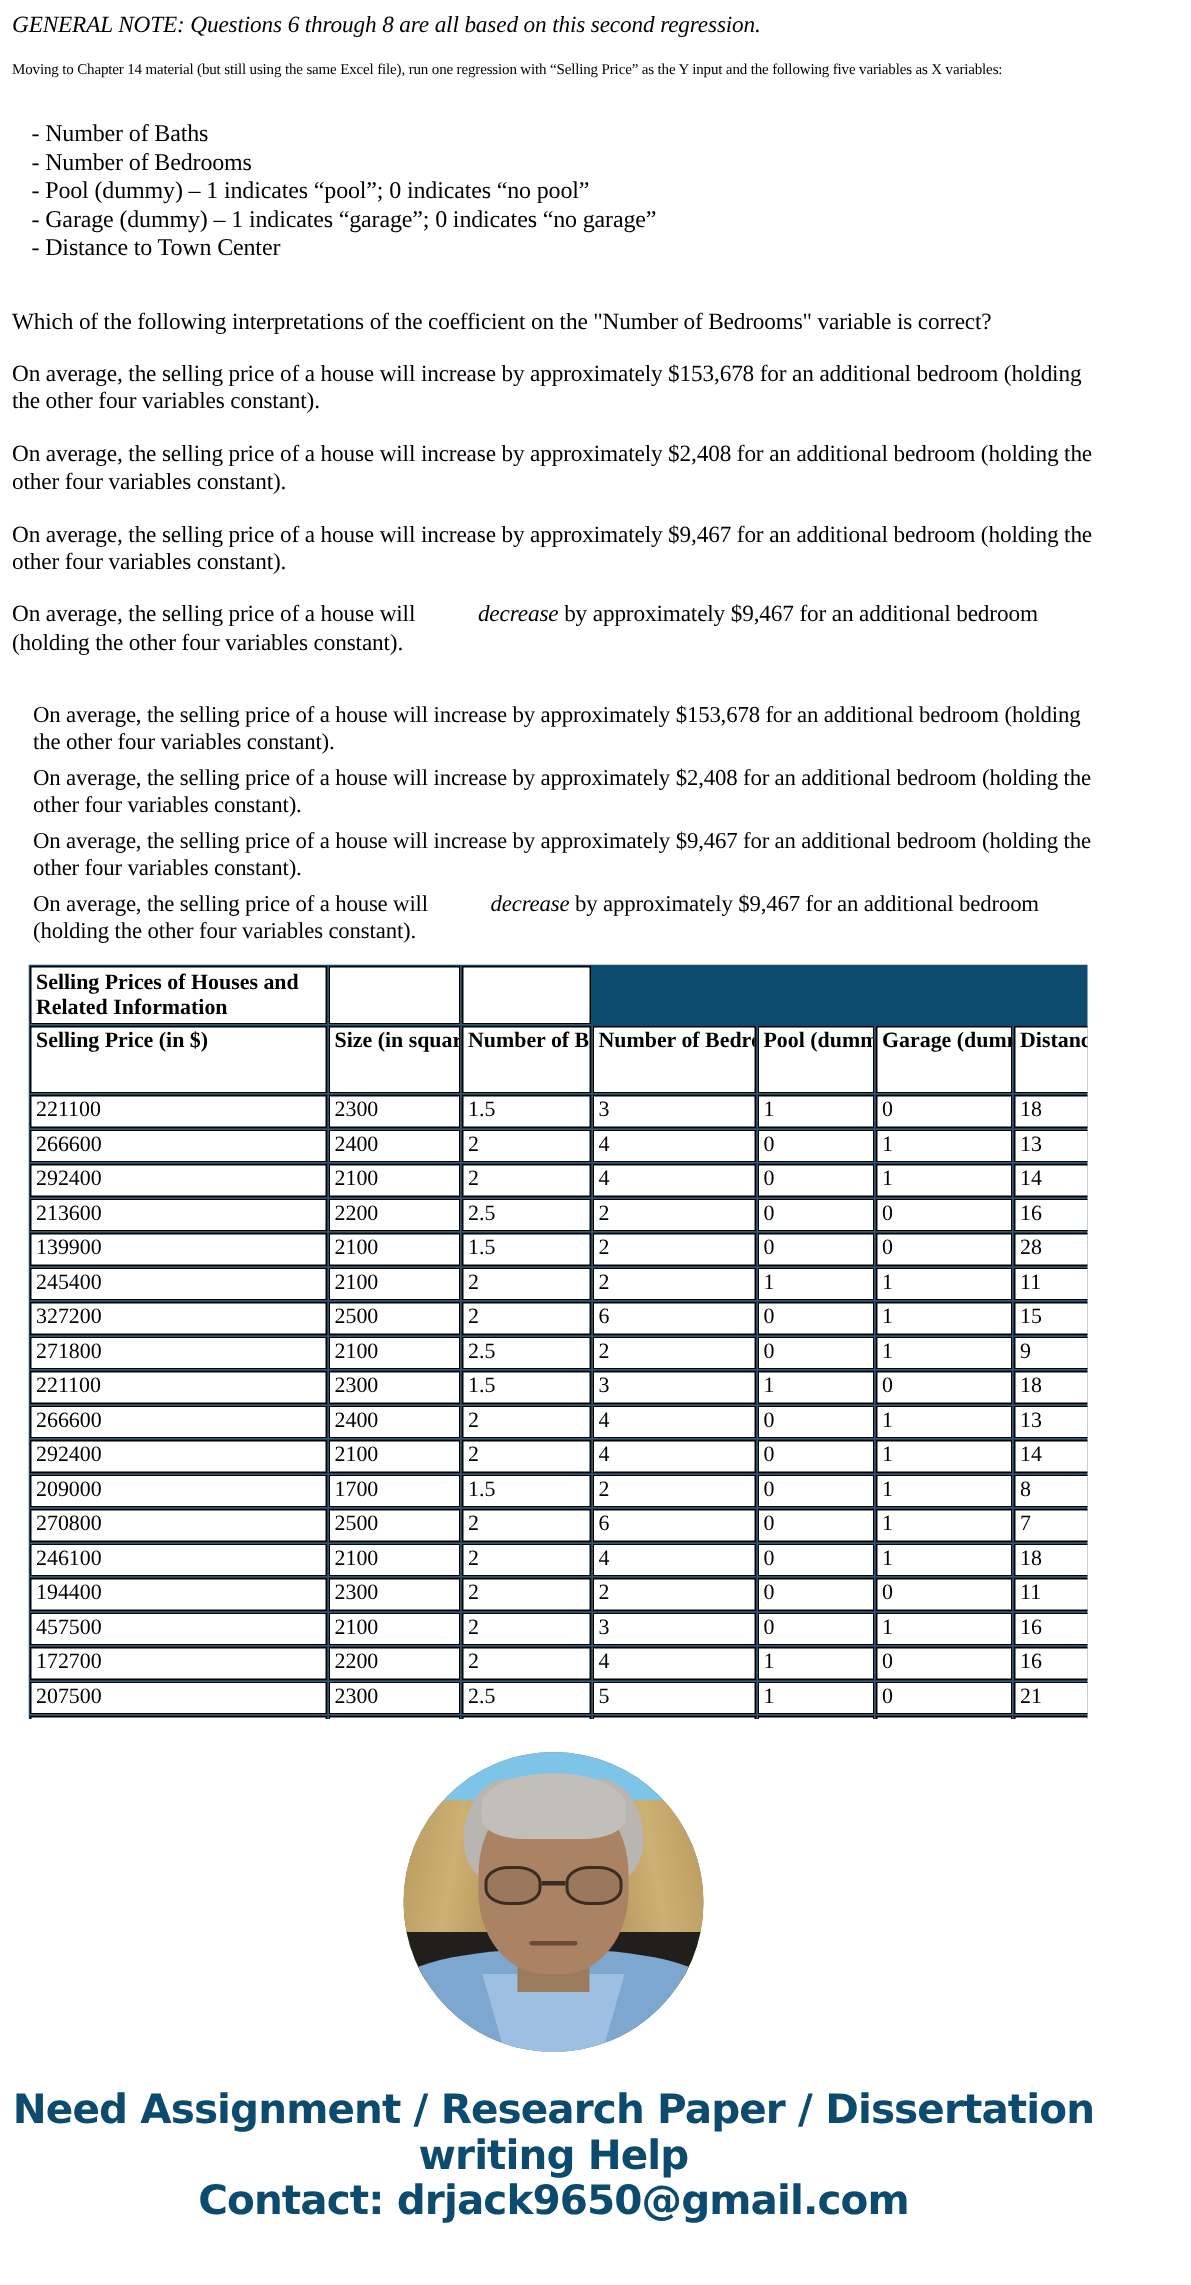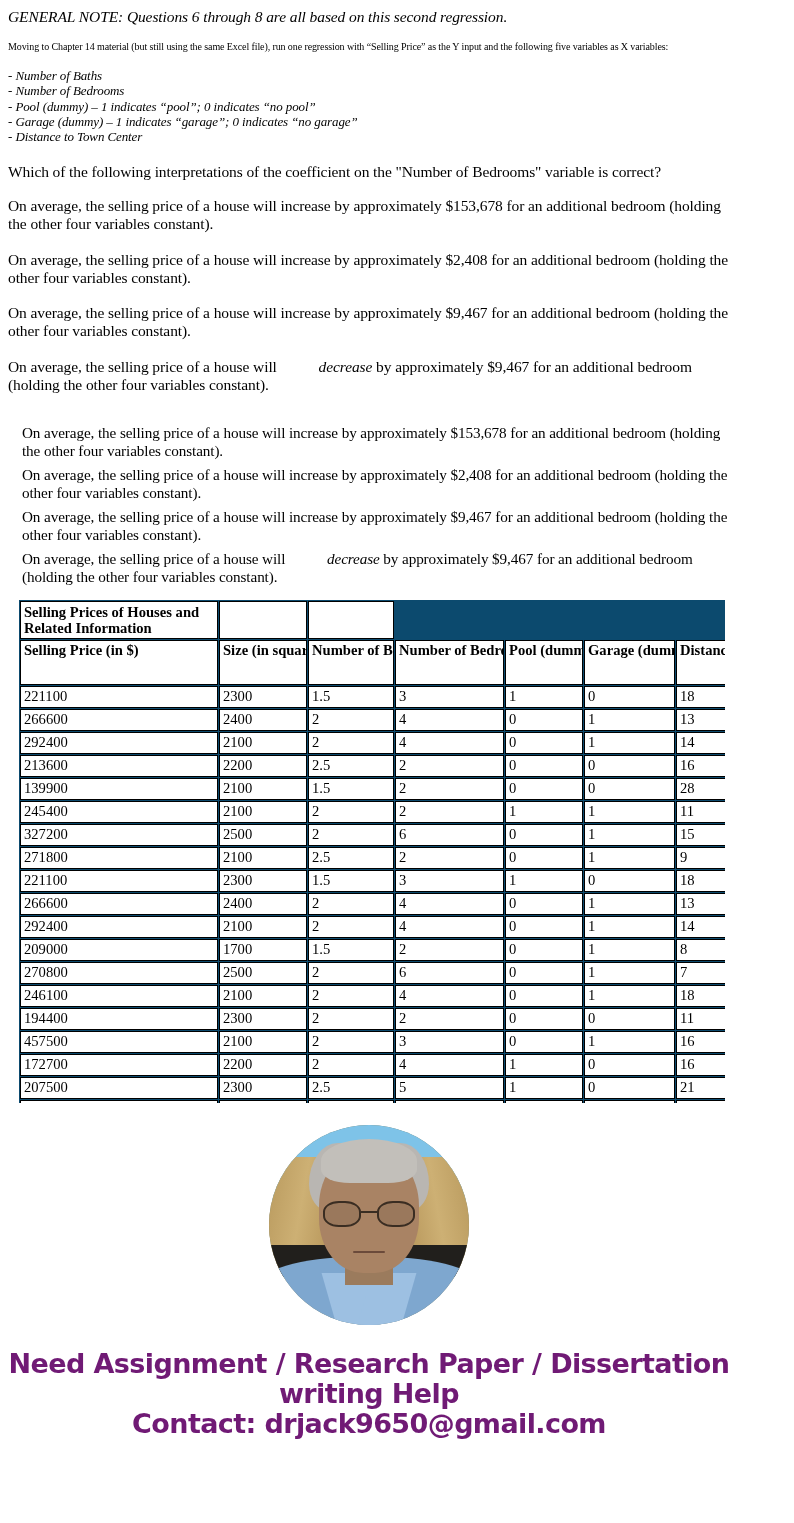--- a/index.html
+++ b/index.html
@@ -36,26 +36,25 @@
     letter-spacing: -0.1px;
   }
   .para {
     font-size: 10px;
     line-height: 1.18;
     margin: 0;
     padding-top: 15px;
     letter-spacing: -0.1px;
   }
   .varlist {
-    font-size: 13px;
+    font-size: 16px;
     line-height: 1.18;
-    margin: 0;
+    margin: 13px;
     padding-top: 15px;
     letter-spacing: -0.1px;
-    font-style: italic;
   }
   .varlist div { white-space: nowrap; }
 
   .question {
     font-size: 15.5px;
     line-height: 1.18;
     margin: 0;
     padding-top: 18px;
     letter-spacing: -0.1px;
   }
@@ -228,21 +227,21 @@
 
   
   .footer {
     margin-top: 24px;
     text-align: center;
     font-family: "DejaVu Sans", "Liberation Sans", sans-serif;
     font-weight: bold;
     font-size: 27px;
     line-height: 1.12;
     letter-spacing: -0.6px;
-    color: #701a75;
+    color: #0c4a6e;
   }
   .footer .line { display: block; }
 </style>
 </head>
 <body>
 
 <div class="page">
 
   <div class="prose">
 

